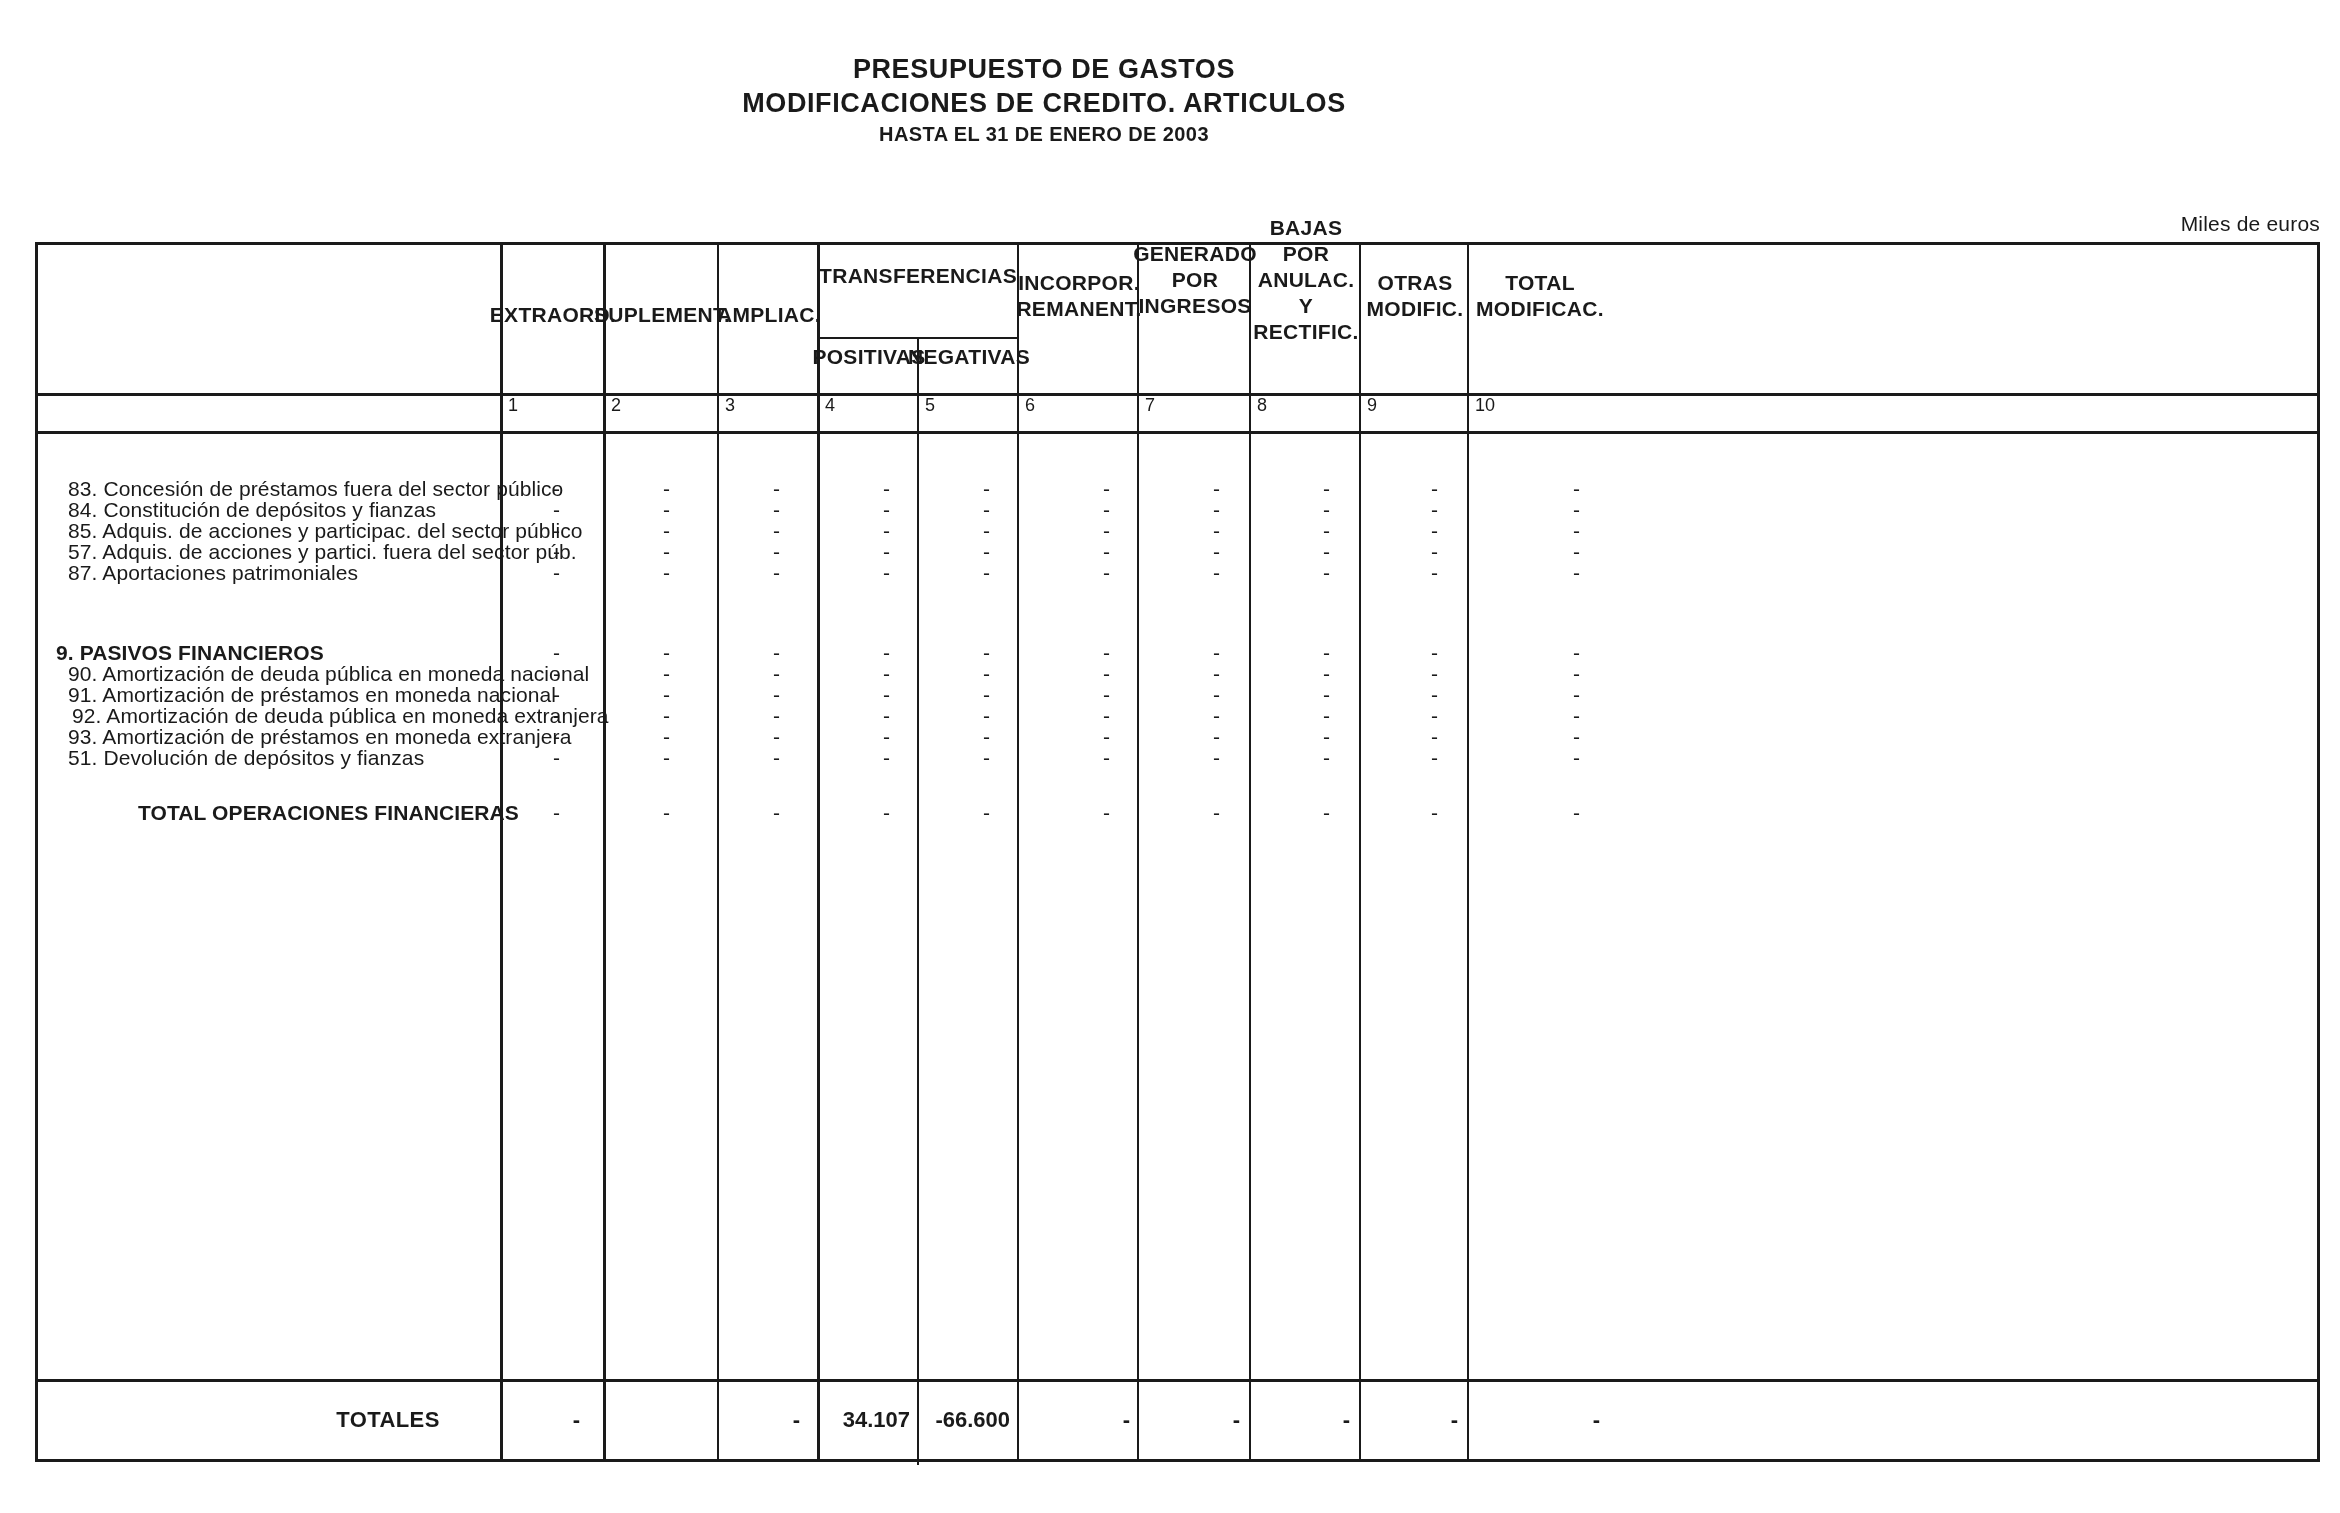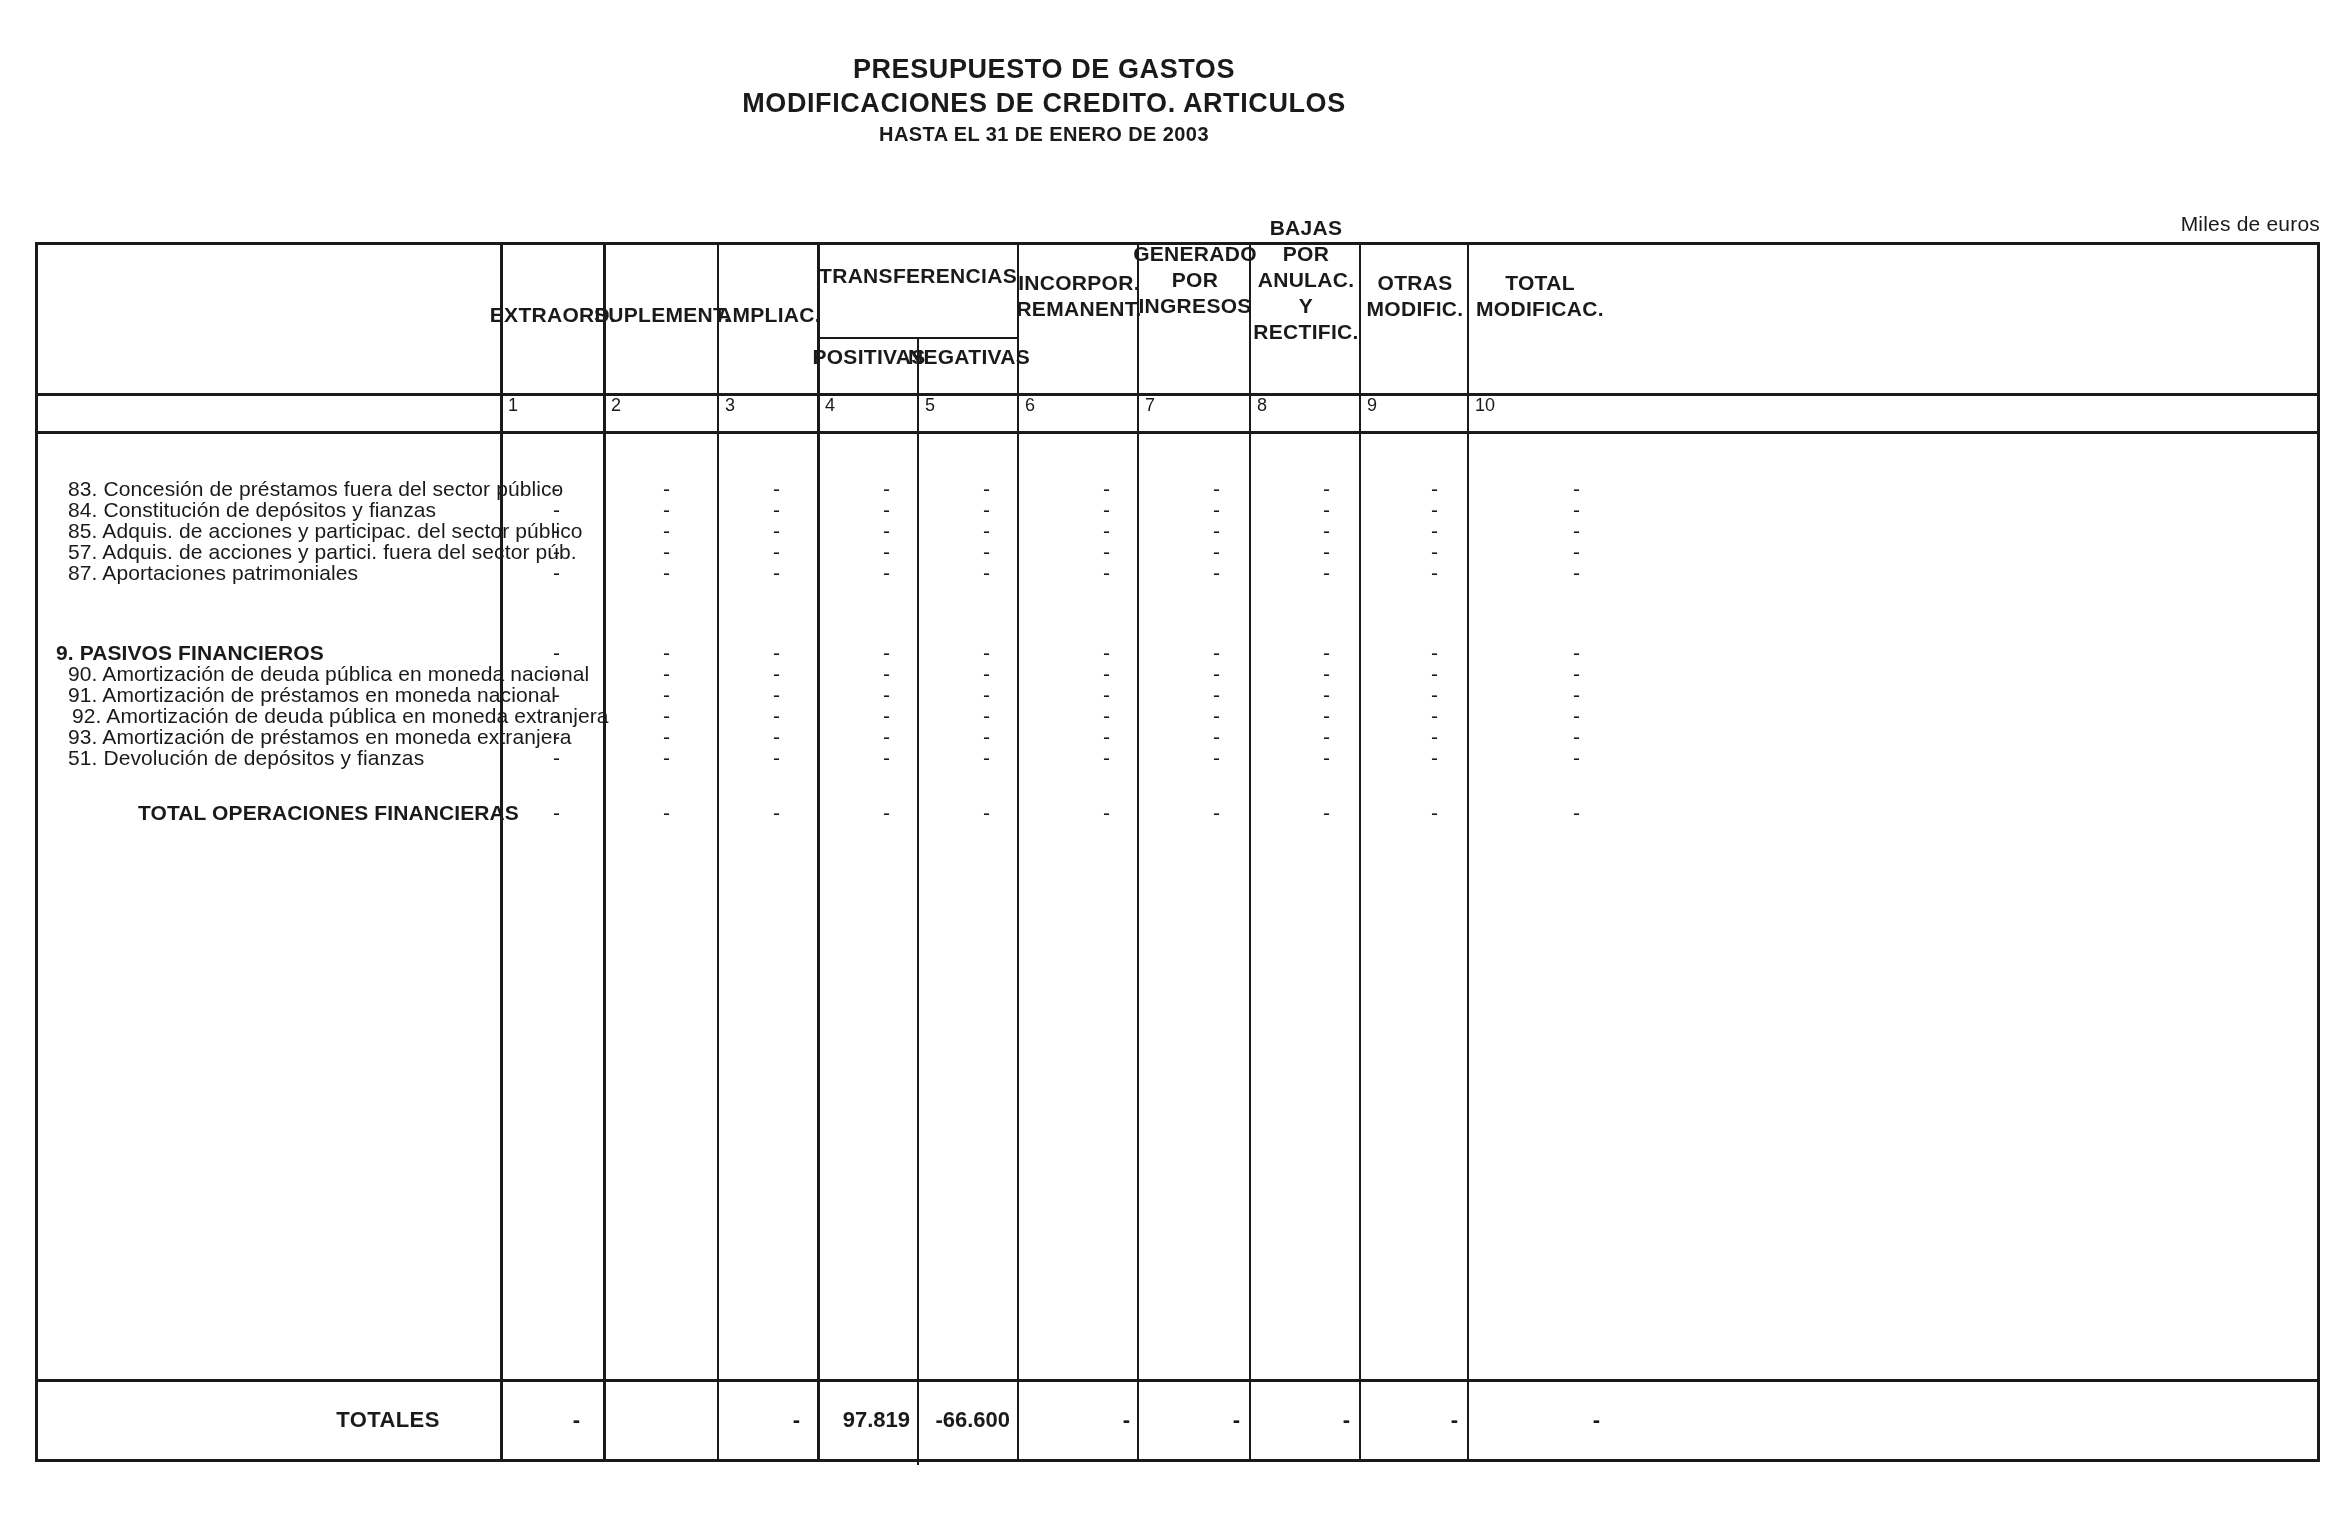--- a/index.html
+++ b/index.html
@@ -329,21 +329,21 @@
       <div class="cellval" style="top: 370px; left: 1172px; width: 120px;">-</div>
       <div class="cellval" style="top: 370px; left: 1280px; width: 120px;">-</div>
       <div class="cellval" style="top: 370px; left: 1422px; width: 120px;">-</div>
     </div>
 
   <div class="tot-zone">
     <div class="tot-label" style="left:200px; top:28px; width:300px; text-align:center;">TOTALES</div>
     <div class="tot-val" style="left:400px; top:28px; width:142px;">-</div>
     <div class="tot-val" style="left:510px; top:28px; width:142px;"></div>
     <div class="tot-val" style="left:620px; top:28px; width:142px;">-</div>
-    <div class="tot-val" style="left:740px; top:28px; width:132px;">97.819</div>
+    <div class="tot-val" style="left:740px; top:28px; width:132px;">34.107</div>
     <div class="tot-val" style="left:840px; top:28px; width:132px;">-66.600</div>
     <div class="tot-val" style="left:950px; top:28px; width:142px;">-</div>
     <div class="tot-val" style="left:1060px; top:28px; width:142px;">-</div>
     <div class="tot-val" style="left:1172px; top:28px; width:140px;">-</div>
     <div class="tot-val" style="left:1282px; top:28px; width:138px;">-</div>
     <div class="tot-val" style="left:1392px; top:28px; width:170px;">-</div>
   </div>
 
   <div class="hline" style="top:148px;"></div>
   <div class="hline" style="top:186px;"></div>

